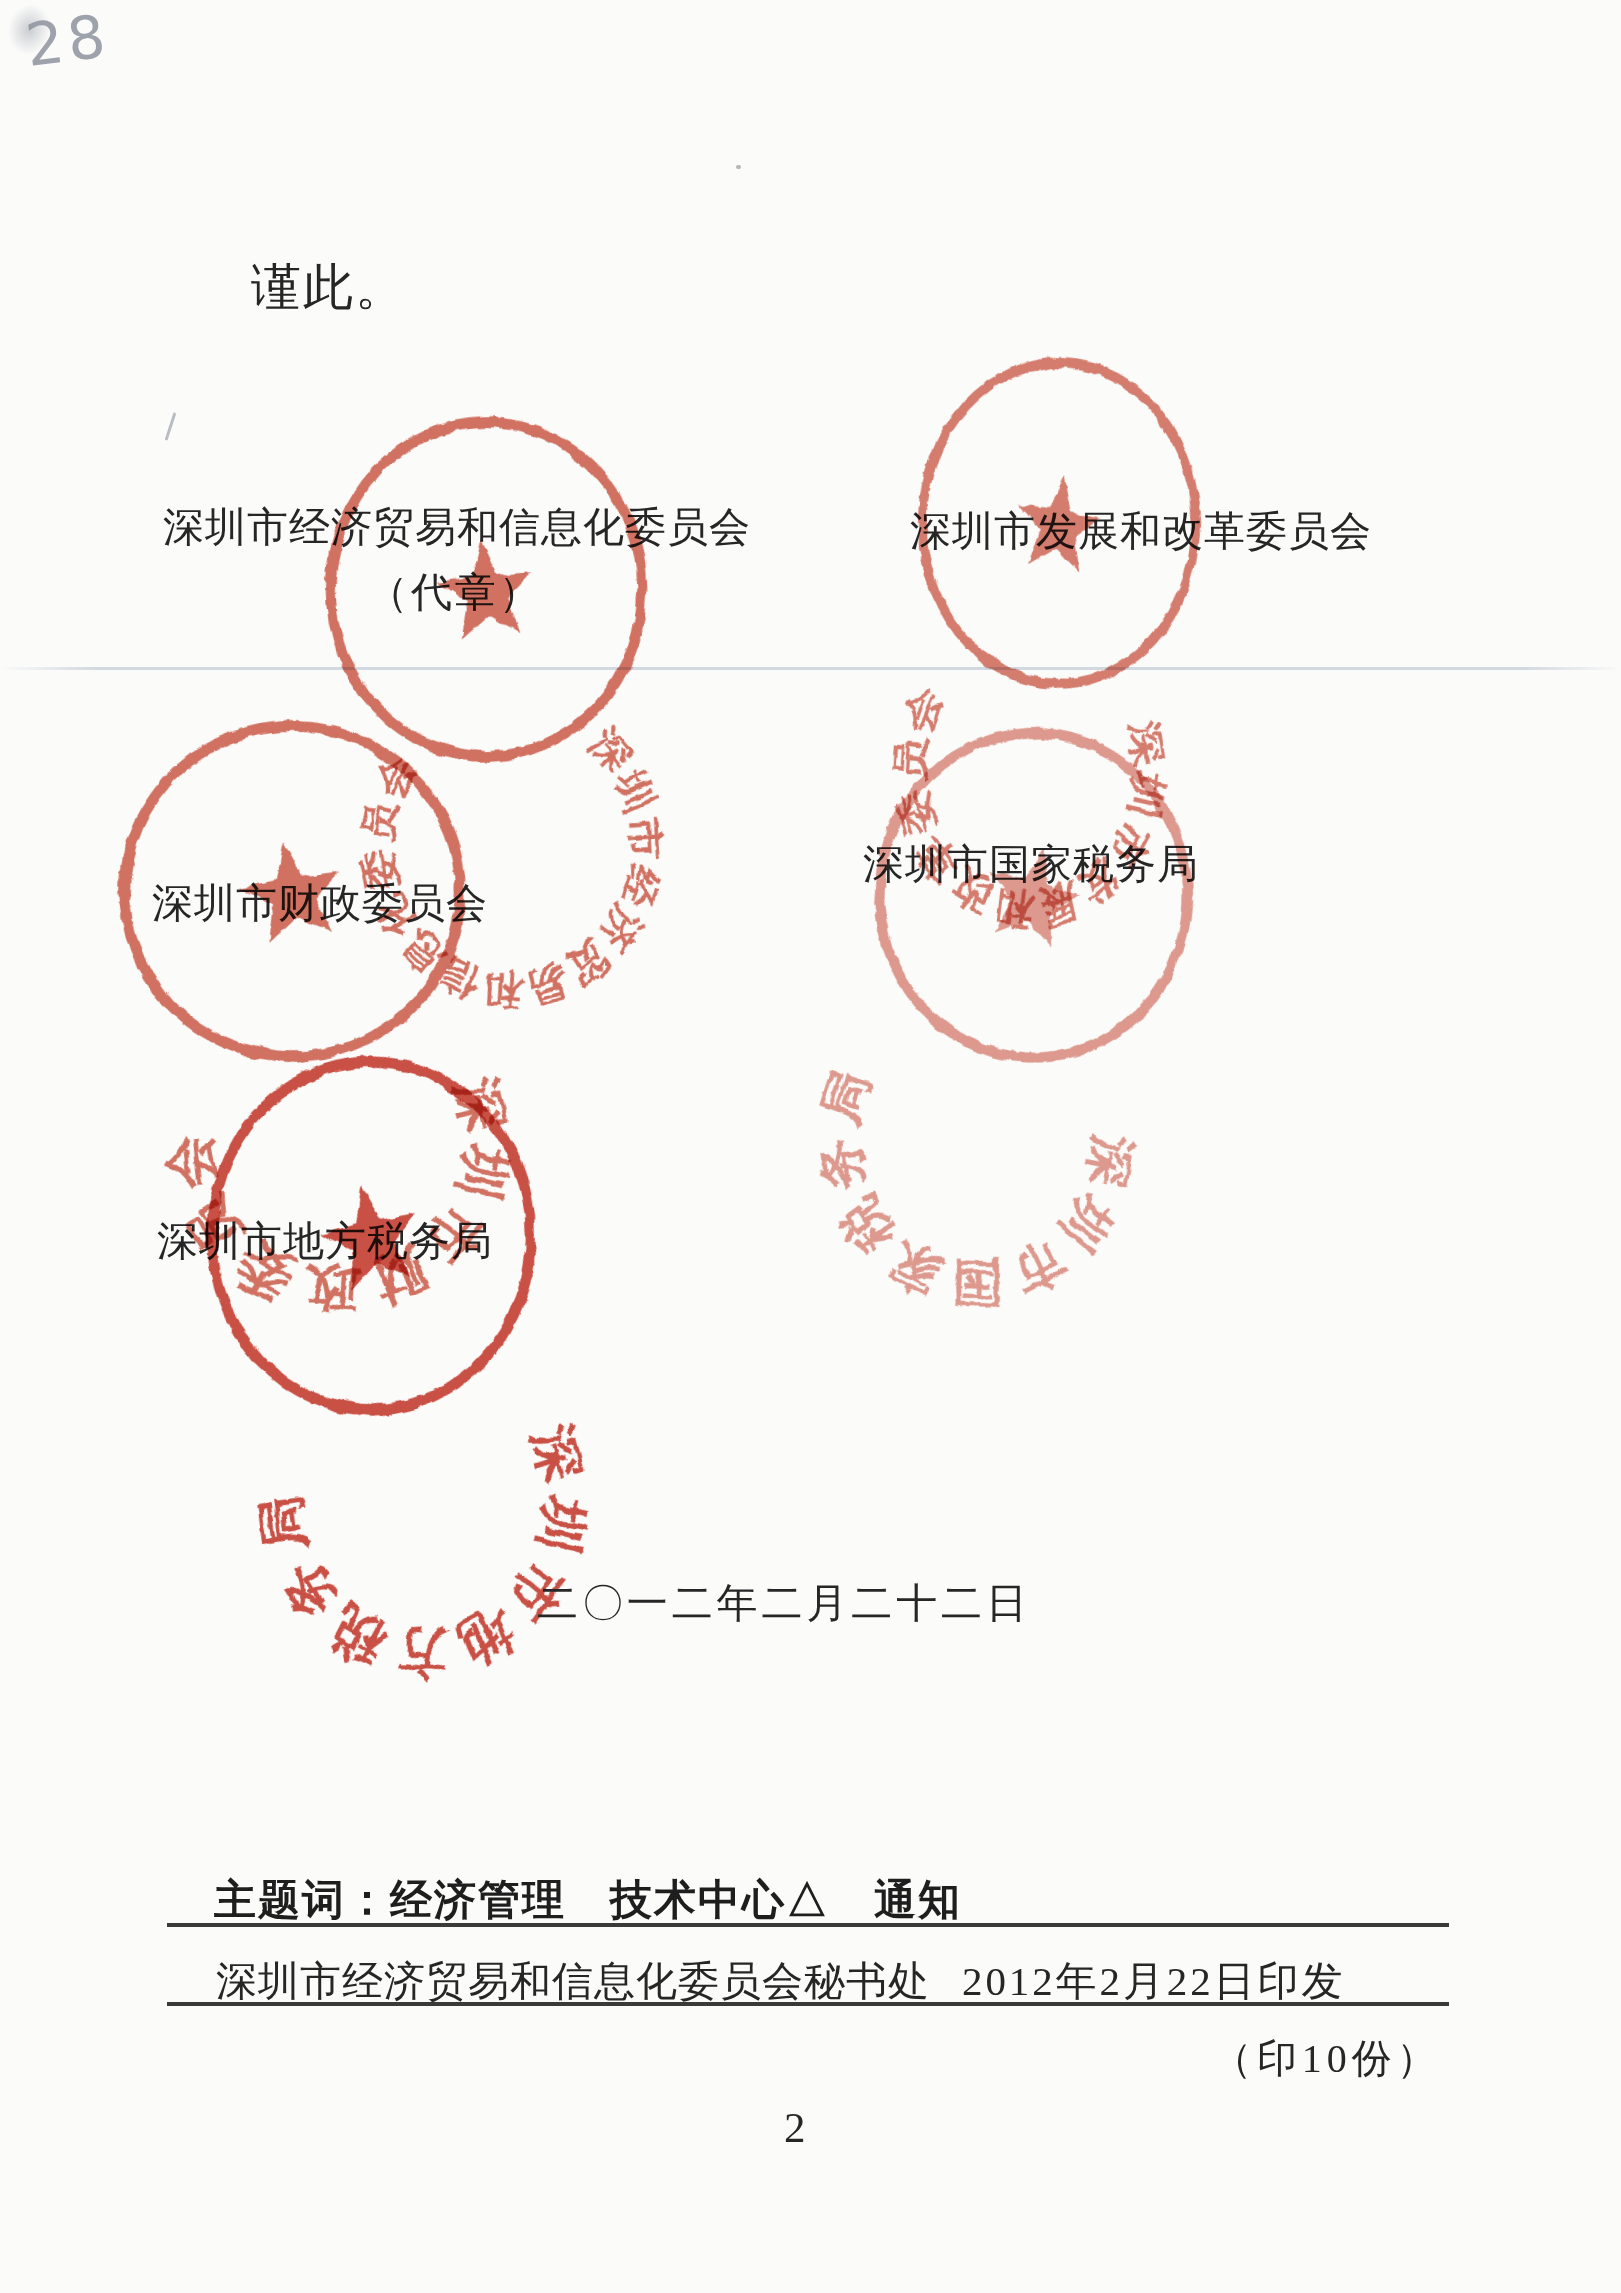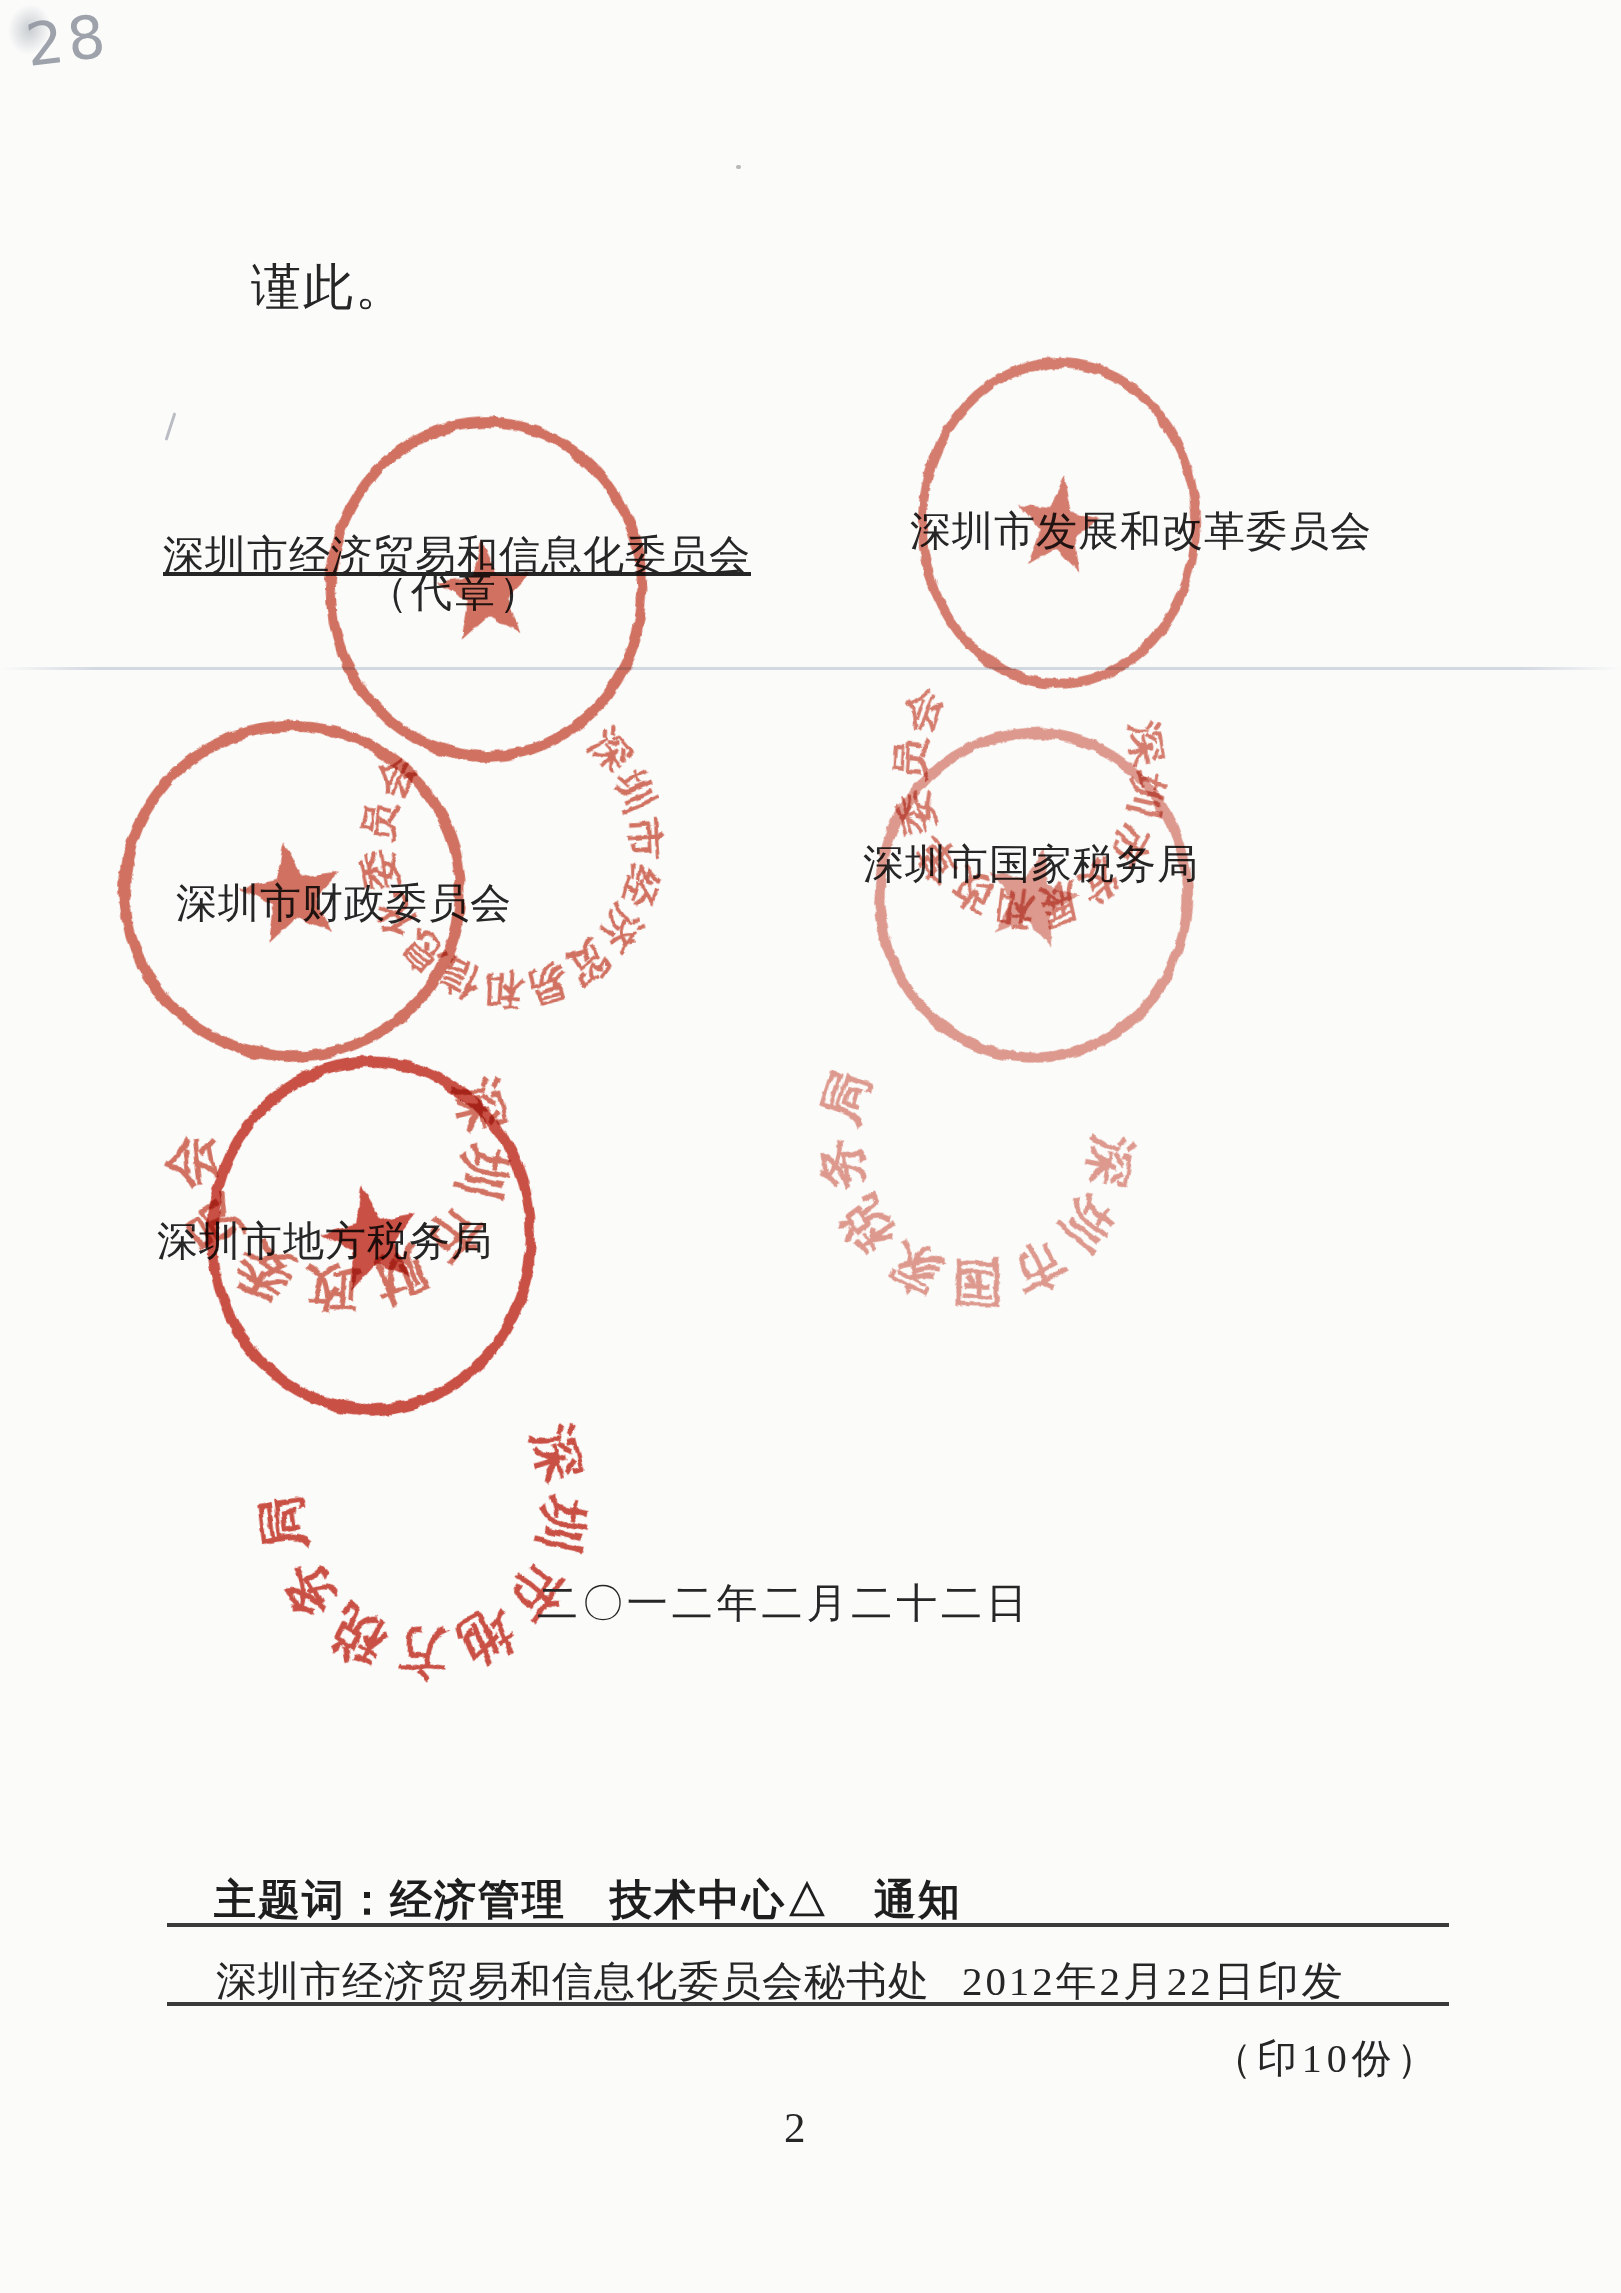--- a/index.html
+++ b/index.html
@@ -34,24 +34,24 @@
   .speck{position:absolute;left:736px;top:165px;width:4.9px;height:3.9px;background:#666;opacity:.45;border-radius:2px;}
 
   .closing{position:absolute;left:251px;top:254px;font-size:50px;letter-spacing:2px;}
 
   .scan-line{
     position:absolute;left:0;top:667px;width:1621px;height:2.9px;
     background:linear-gradient(to right,rgba(170,182,198,0),rgba(170,182,198,.5) 6%,rgba(170,182,198,.5) 94%,rgba(170,182,198,0));
   }
 
   .label{position:absolute;font-size:41px;white-space:nowrap;letter-spacing:1px;color:var(--ink);}
-  .lbl-jmw   {left:163px;top:528px;text-decoration:underline;}
+  .lbl-jmw   {left:163px;top:500px;}
   .lbl-fgw   {left:863px;top:504px;margin-left:47px;}
   .lbl-dz    {left:367px;top:565px;letter-spacing:2.9px;text-align:right;}
-  .lbl-czw   {left:176px;top:876px;}
+  .lbl-czw   {left:152px;top:876px;}
   .lbl-gsj   {left:863px;top:837px;}
   .lbl-dsj   {left:157px;top:1214px;}
 
   .date-line{position:absolute;left:537px;top:1576px;font-size:41px;letter-spacing:3.9px;white-space:nowrap;}
 
   
   .seal{position:absolute;mix-blend-mode:multiply;overflow:visible;}
   .seal .ring{fill:none;stroke:var(--seal-red);stroke-width:6;}
   .seal .star{fill:var(--seal-red);}
   .seal text{

